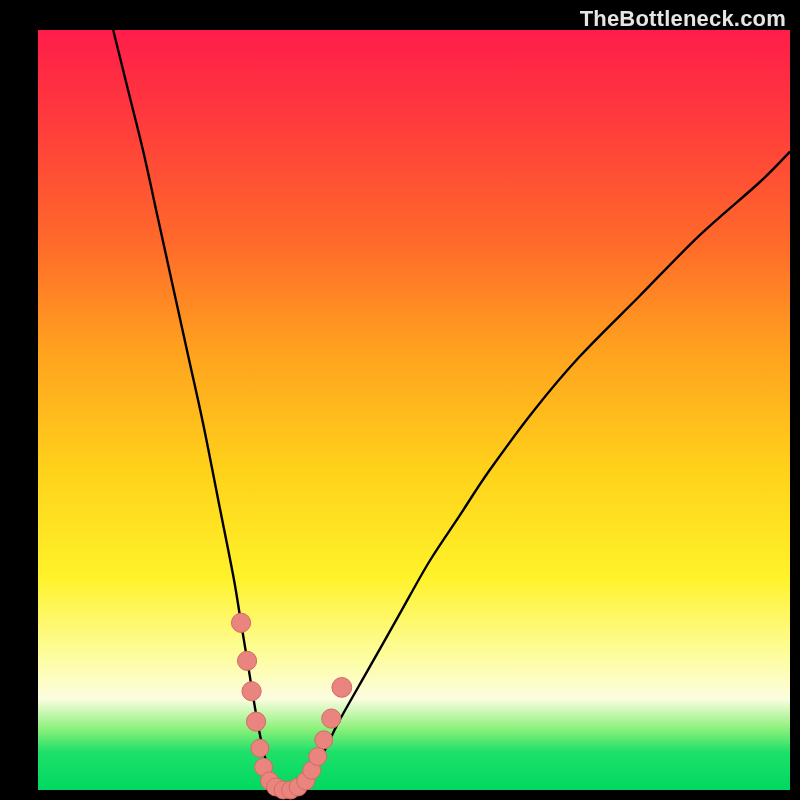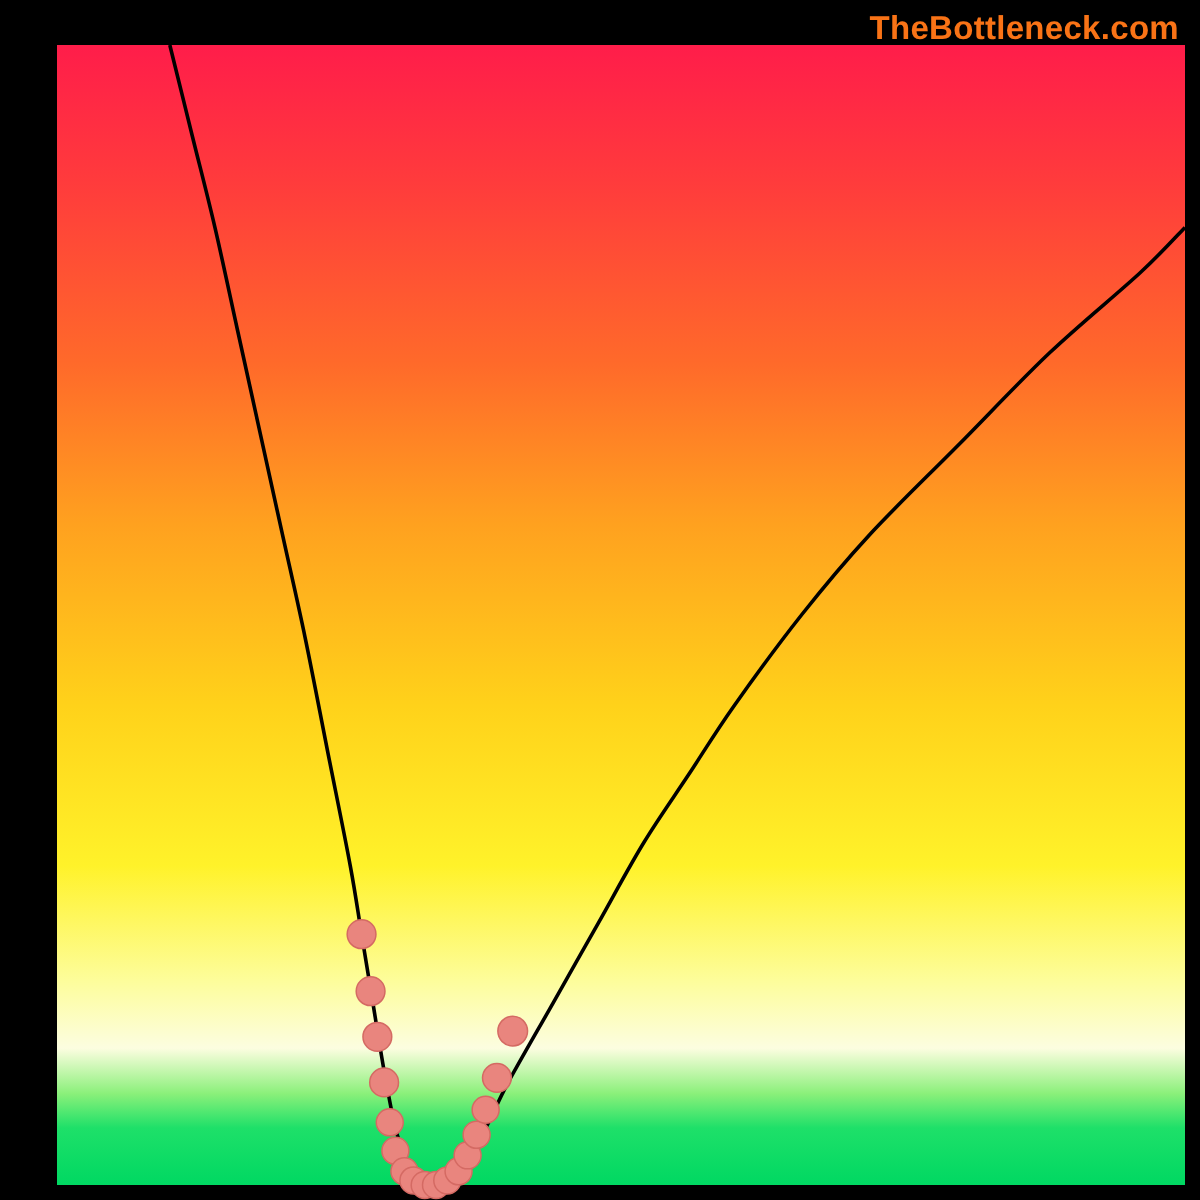--- a/index.html
+++ b/index.html
@@ -14,21 +14,21 @@
   .frame {
     position: relative;
     width: 800px;
     height: 800px;
     background: #000;
   }
   .watermark {
     position: absolute;
     top: 6px;
     right: 14px;
-    color: #f97316;
+    color: #e5e5e5;
     font-size: 22px;
     font-weight: 600;
     letter-spacing: 0.2px;
     user-select: none;
   }
   .plot-area {
     position: absolute;
     left: 38px;
     top: 30px;
     width: 752px;

